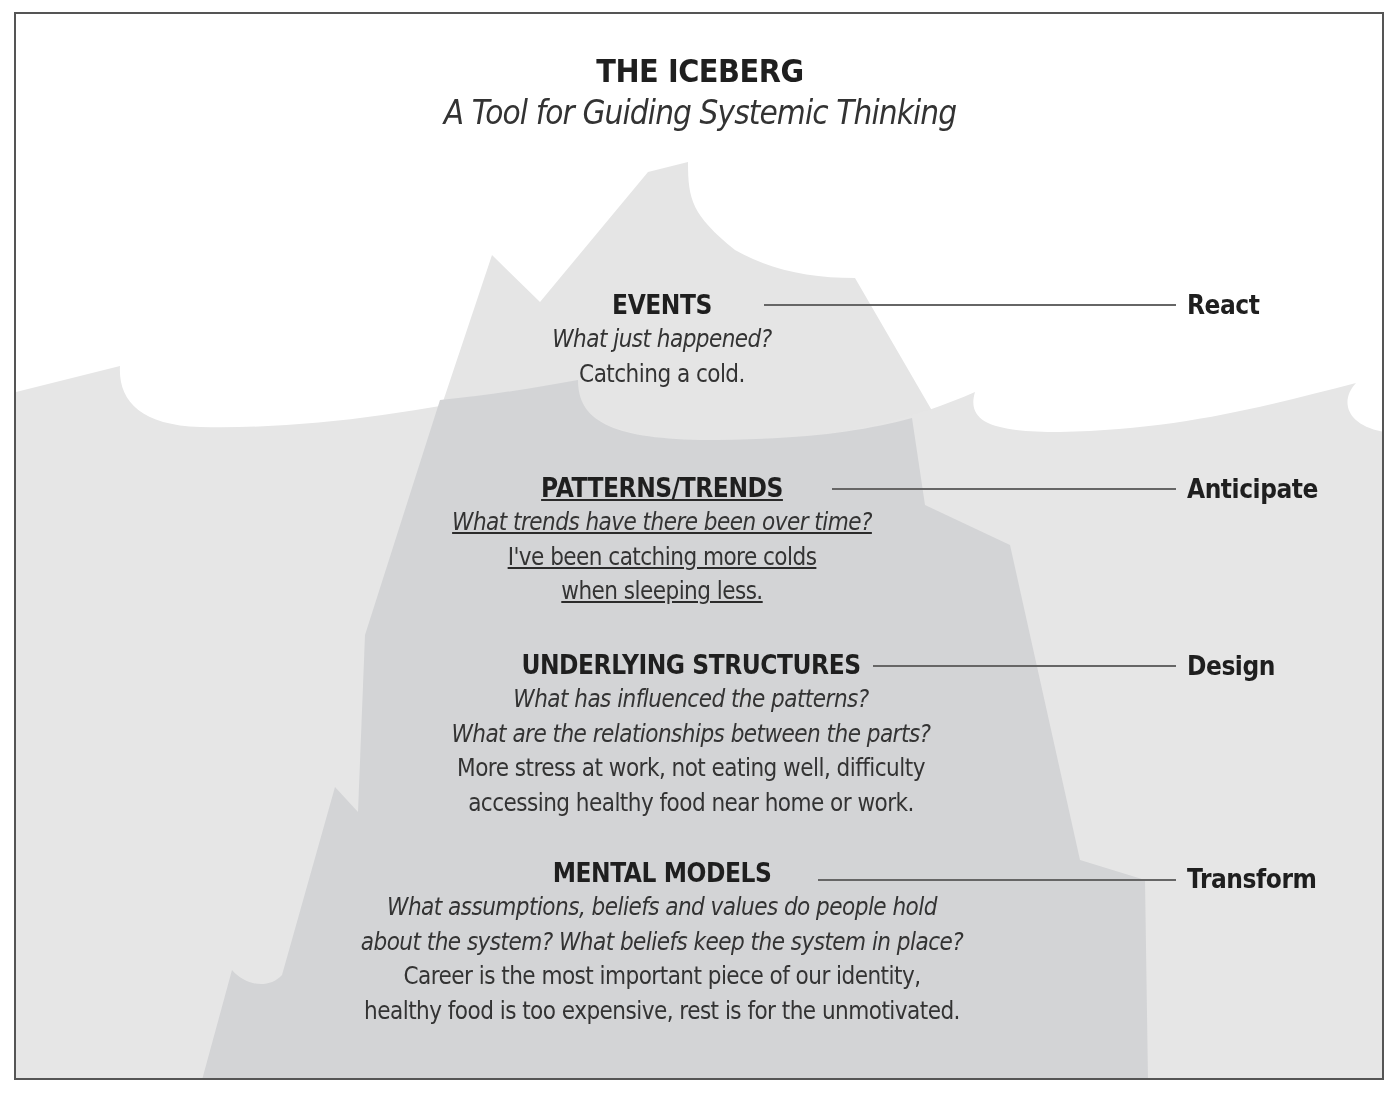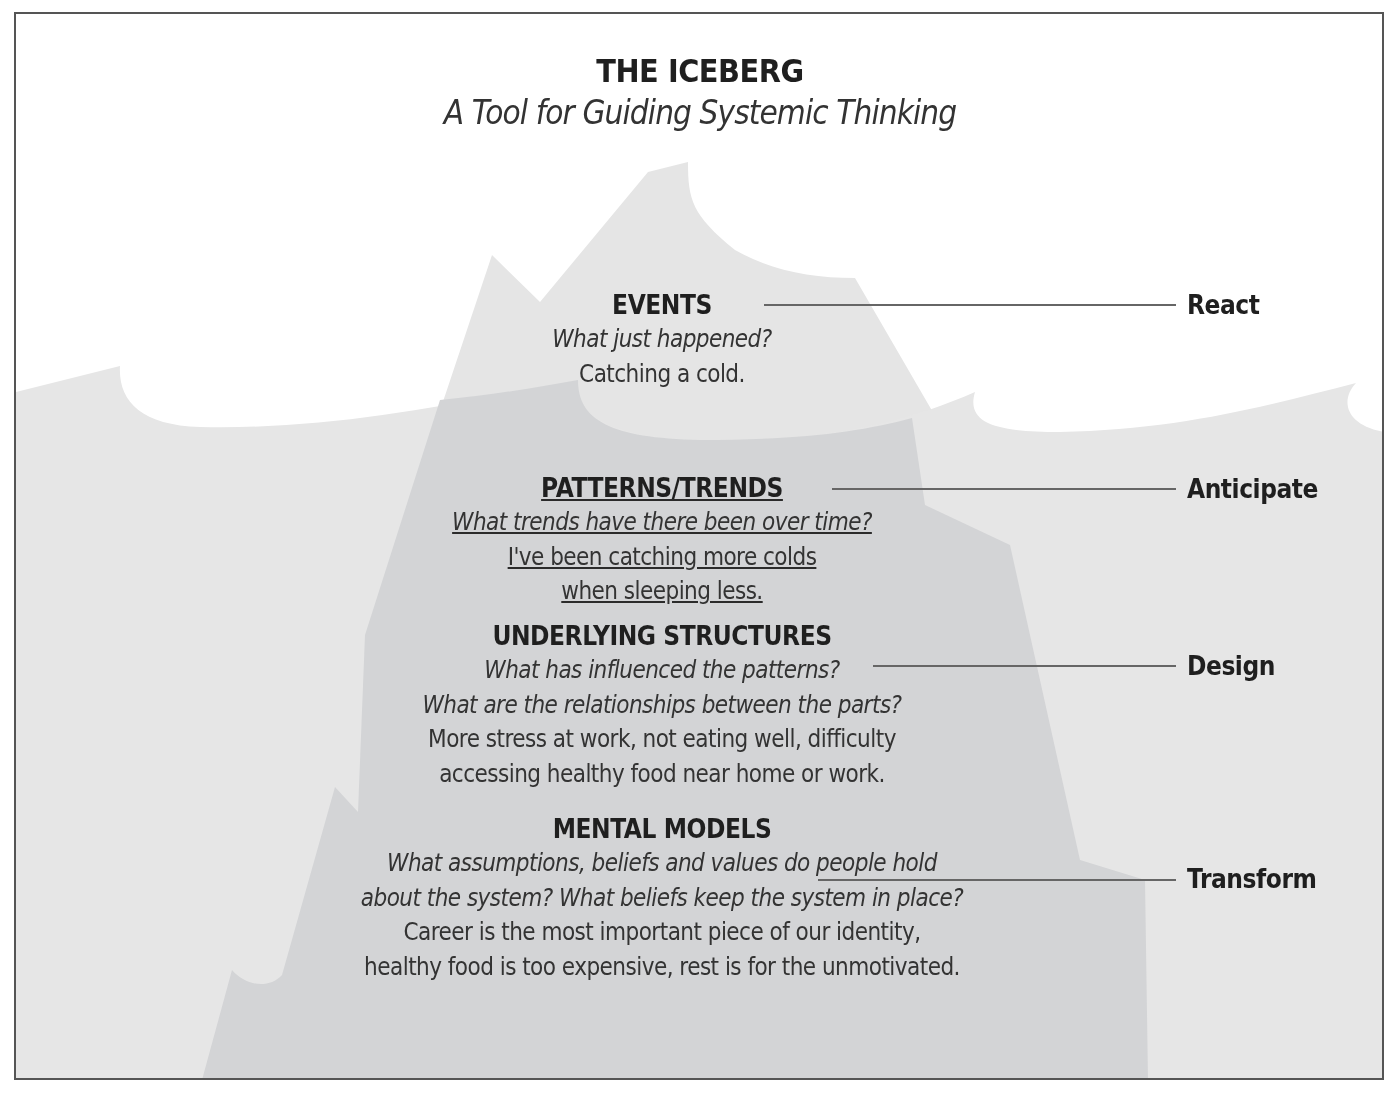--- a/index.html
+++ b/index.html
@@ -68,31 +68,31 @@
 
 <div class="level" style="top:471px;text-decoration:underline;">
   <span class="heading">PATTERNS/TRENDS</span>
   <span class="line q">What trends have there been over time?</span>
   <span class="line">I've been catching more colds</span>
   <span class="line">when sleeping less.</span>
 </div>
 <div class="leader" style="left:832px; width:344px; top:488px;"></div>
 <div class="action" style="top:474px;">Anticipate</div>
 
-<div class="level" style="top:619px;">
+<div class="level" style="top:648px;padding-left:29px;">
   <span class="heading">UNDERLYING STRUCTURES</span>
   <span class="line q">What has influenced the patterns?</span>
   <span class="line q">What are the relationships between the parts?</span>
   <span class="line">More stress at work, not eating well, difficulty</span>
   <span class="line">accessing healthy food near home or work.</span>
 </div>
 <div class="leader" style="left:873px; width:303px; top:665px;"></div>
 <div class="action" style="top:651px;">Design</div>
 
-<div class="level" style="top:812px;">
+<div class="level" style="top:856px;">
   <span class="heading">MENTAL MODELS</span>
   <span class="line q">What assumptions, beliefs and values do people hold</span>
   <span class="line q">about the system? What beliefs keep the system in place?</span>
   <span class="line">Career is the most important piece of our identity,</span>
   <span class="line">healthy food is too expensive, rest is for the unmotivated.</span>
 </div>
 <div class="leader" style="left:818px; width:358px; top:879px;"></div>
 <div class="action" style="top:864px;">Transform</div>
 
 </body></html>

